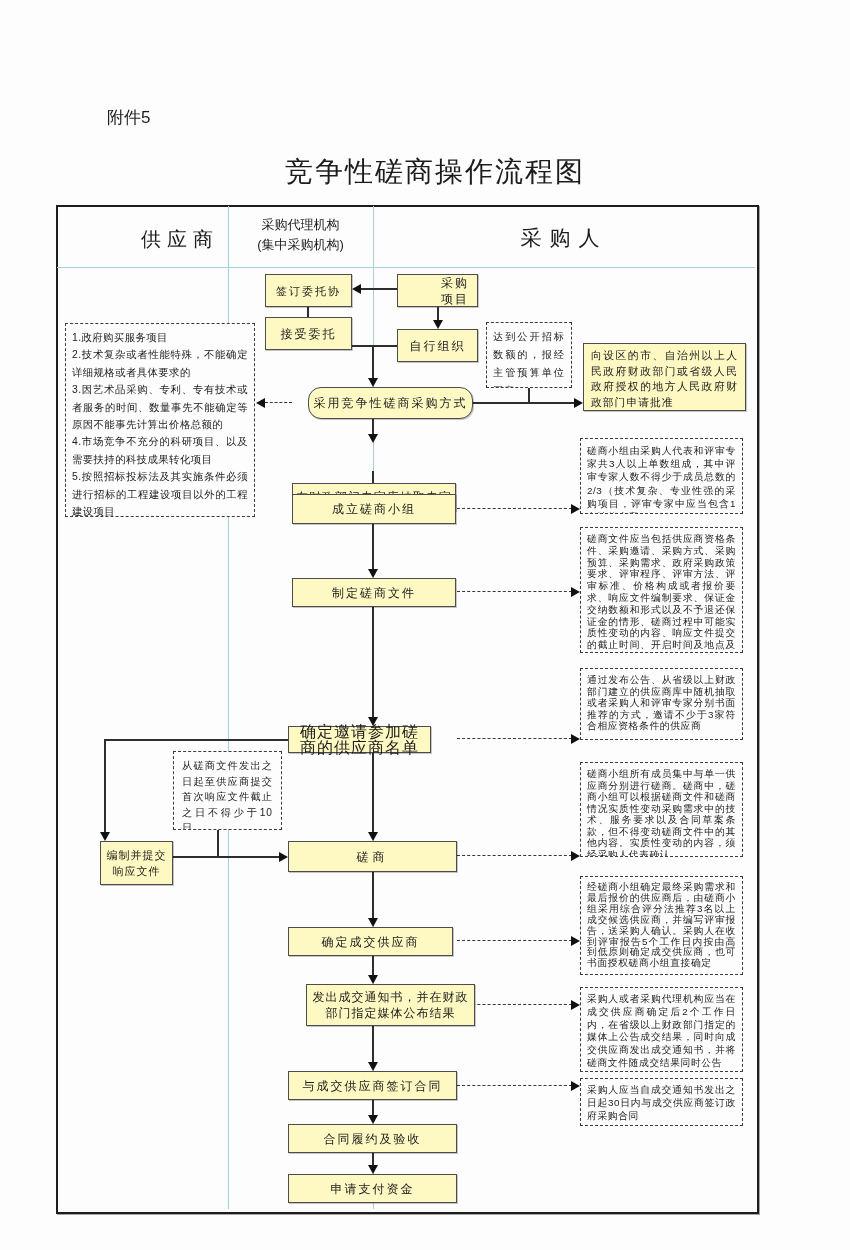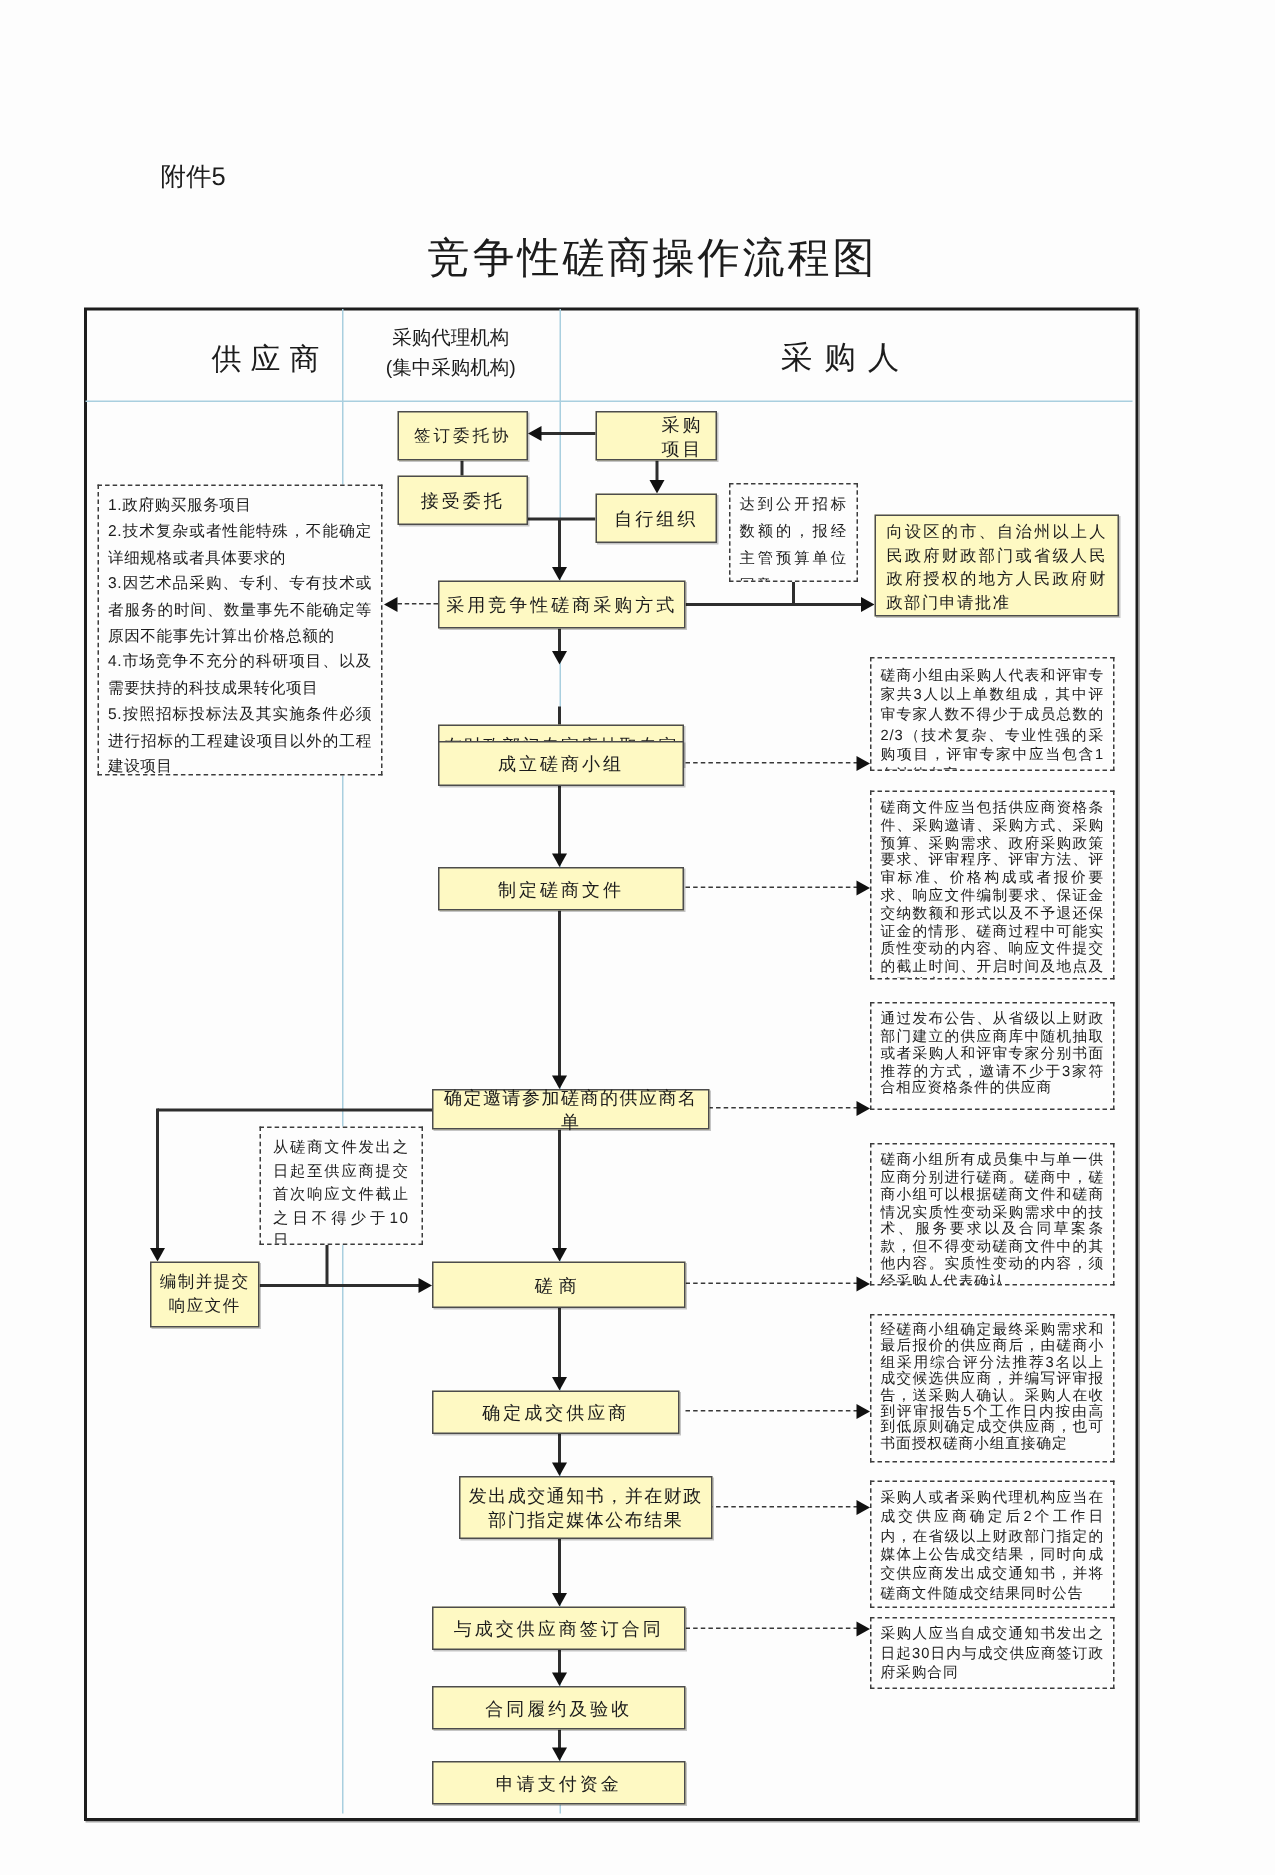--- a/index.html
+++ b/index.html
@@ -44,25 +44,25 @@
     <div>采购代理机构</div>
     <div>(集中采购机构)</div>
   </div>
   <div class="abs lanelabel" style="left:373px;top:224px;width:382px;font-size:21px;letter-spacing:8px;">采购人</div>
 
   <div class="abs fb" style="left:265px;top:274px;width:87px;height:33px;font-size:11px;">签订委托协</div>
   <div class="abs fb" style="left:397px;top:274px;width:81px;height:33px;padding-left:38px;">采购项目</div>
   <div class="abs fb" style="left:265px;top:317px;width:87px;height:33px;">接受委托</div>
   <div class="abs fb" style="left:397px;top:329px;width:81px;height:33px;">自行组织</div>
 
-  <div class="abs fb" style="left:292px;top:387px;width:165px;height:32px;">采用竞争性磋商采购方式</div>
+  <div class="abs fb" style="left:308px;top:387px;width:165px;height:32px;border-radius:13px;">采用竞争性磋商采购方式</div>
   <div class="abs fb" style="left:292px;top:443px;width:164px;height:28px;letter-spacing:1px;margin-top:40px;">在财政部门专家库抽取专家</div>
   <div class="abs fb" style="left:292px;top:494px;width:164px;height:30px;">成立磋商小组</div>
   <div class="abs fb" style="left:292px;top:578px;width:164px;height:29px;">制定磋商文件</div>
-  <div class="abs fb" style="left:288px;top:726px;width:185px;height:27px;font-size:12px;letter-spacing:1px;">确定邀请参加磋商的供应商名单</div>
+  <div class="abs fb" style="left:288px;top:726px;width:143px;height:27px;font-size:16px;letter-spacing:1px;">确定邀请参加磋商的供应商名单</div>
   <div class="abs fb" style="left:100px;top:841px;width:73px;height:44px;font-size:11px;letter-spacing:1px;">编制并提交响应文件</div>
   <div class="abs fb" style="left:288px;top:841px;width:169px;height:31px;letter-spacing:4px;">磋商</div>
   <div class="abs fb" style="left:288px;top:927px;width:165px;height:29px;">确定成交供应商</div>
   <div class="abs fb" style="left:288px;top:984px;width:169px;height:42px;font-size:12px;letter-spacing:1px;margin-left:18px;">发出成交通知书，并在财政部门指定媒体公布结果</div>
   <div class="abs fb" style="left:288px;top:1071px;width:169px;height:29px;">与成交供应商签订合同</div>
   <div class="abs fb" style="left:288px;top:1124px;width:169px;height:29px;">合同履约及验收</div>
   <div class="abs fb" style="left:288px;top:1174px;width:169px;height:29px;">申请支付资金</div>
 
   <div class="abs fb" style="left:583px;top:343px;width:163px;height:68px;font-size:10.8px;line-height:15.5px;letter-spacing:1px;text-align:justify;padding:4px 7px;align-items:flex-start;">向设区的市、自治州以上人民政府财政部门或省级人民政府授权的地方人民政府财政部门申请批准</div>
 

